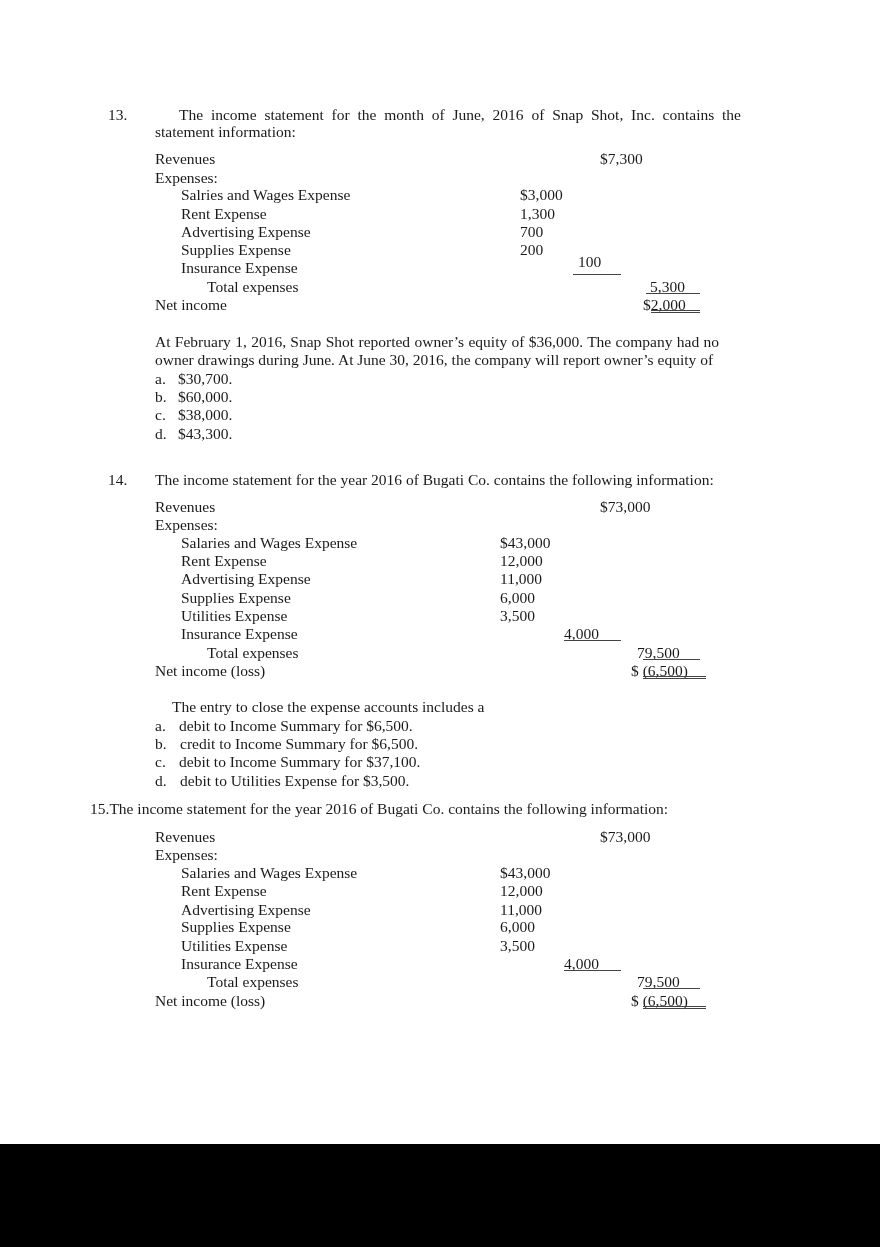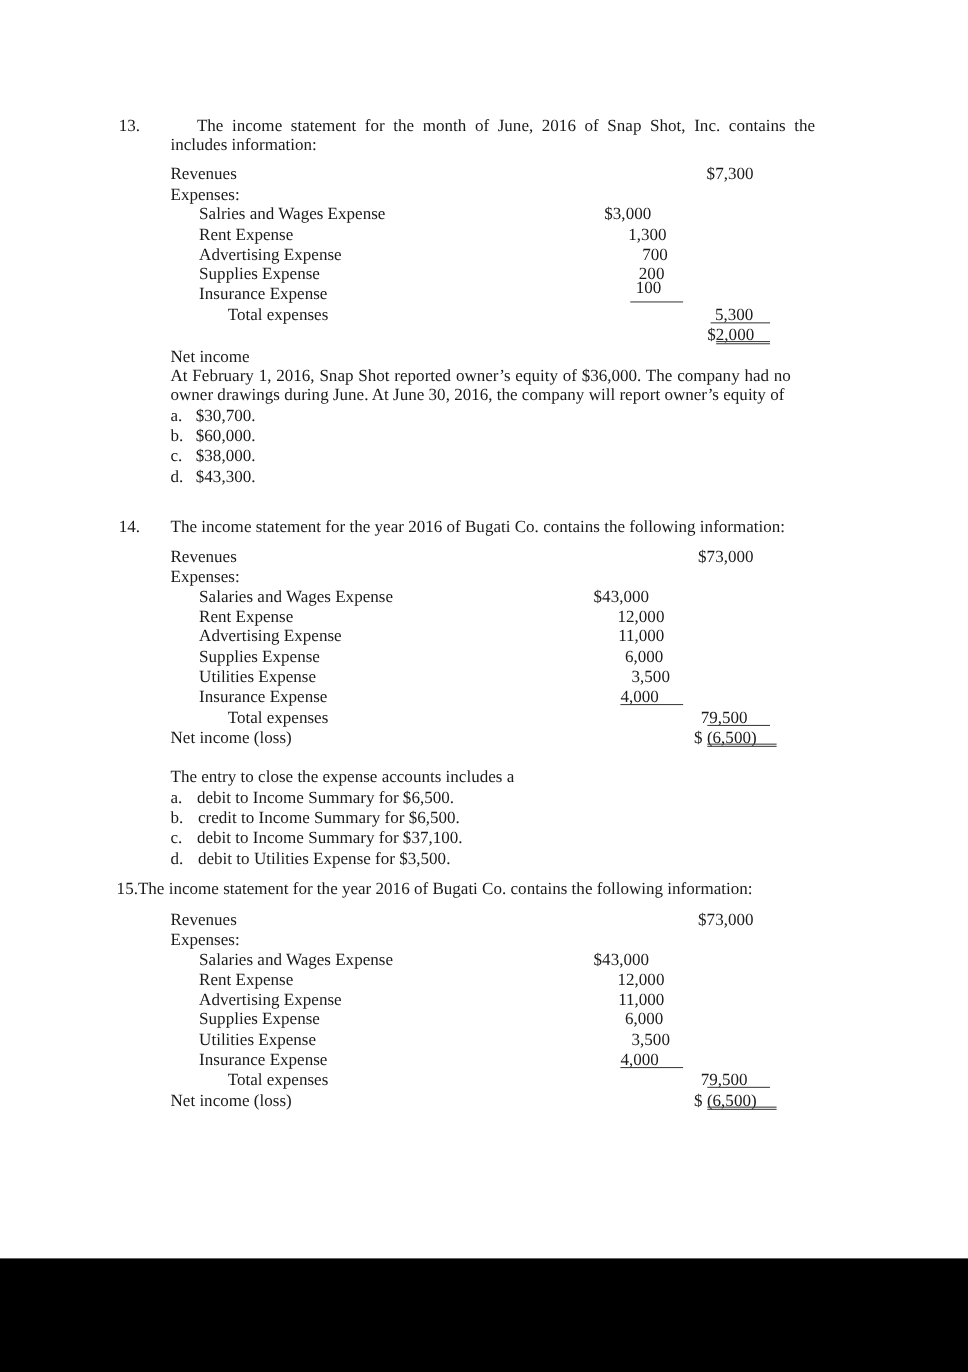--- a/index.html
+++ b/index.html
@@ -1,33 +1,33 @@
 <!DOCTYPE html>
 <html><head>
   <meta charset="utf-8">
   <style>
     html, body { margin: 0; padding: 0; }
     body {
       width: 880px; height: 1247px; background: #ffffff; position: relative; overflow: hidden;
       font-family: "Liberation Serif", "DejaVu Serif", serif; color: #1a1a1a; font-size: 15.5px;
     }
     .abs { position: absolute; white-space: nowrap; line-height: 18px; }
-    .r { text-align: right; }
+    .r { }
     .ul { position: absolute; height: 0; border-top: 1px solid #444; }
     .dul { position: absolute; height: 3px; border-top: 1px solid #444; border-bottom: 1px solid #444; box-sizing: border-box; }
     .blackbar { position: absolute; left: 0; top: 1144px; width: 880px; height: 103px; background: #000; }
     .just { white-space: normal; text-align: justify; text-align-last: justify; }
   </style>
 </head>
 <body>
 
 <div>
   <span class="abs" style="left:108px; top:106px;text-align:center;">13.</span>
   <span class="abs just" style="left:155px; top:106px; width:562px;margin-left:24px;">The income statement for the month of June, 2016 of Snap Shot, Inc. contains the</span>
-  <span class="abs" style="left:155px; top:123px;">includes information:</span>
+  <span class="abs" style="left:155px; top:123px;">statement information:</span>
 
   <div>
     <span class="abs" style="left:155px; top:150px;">Revenues</span>
     <span class="abs r" style="left:600px; top:150px; width:85px;">$7,300</span>
     <span class="abs" style="left:155px; top:169px;">Expenses:</span>
 
     <span class="abs" style="left:181px; top:186px;">Salries and Wages Expense</span>
     <span class="abs r" style="left:520px; top:186px; width:72px;">$3,000</span>
     <span class="abs" style="left:181px; top:205px;">Rent Expense</span>
     <span class="abs r" style="left:520px; top:205px; width:86px;">1,300</span>
@@ -36,21 +36,21 @@
     <span class="abs" style="left:181px; top:241px;">Supplies Expense</span>
     <span class="abs r" style="left:520px; top:241px; width:84px;">200</span>
     <span class="abs" style="left:181px; top:259px;">Insurance Expense</span>
     <span class="abs" style="left:578px; top:253px;">100</span>
     <div class="ul" style="left:573px; top:274px; width:48px;"></div>
 
     <span class="abs" style="left:207px; top:278px;">Total expenses</span>
     <span class="abs" style="left:650px; top:278px;">5,300</span>
     <div class="ul" style="left:646px; top:293px; width:54px;"></div>
 
-    <span class="abs" style="left:155px; top:296px;margin-top:20px;">Net income</span>
+    <span class="abs" style="left:155px; top:296px;">Net income</span>
     <span class="abs" style="left:643px; top:296px;">$2,000</span>
     <div class="dul" style="left:651px; top:310px; width:49px;"></div>
   </div>
 
   <span class="abs just" style="left:155px; top:333px; width:564px;">At February 1, 2016, Snap Shot reported owner’s equity of $36,000. The company had no</span>
   <span class="abs" style="left:155px; top:351px;">owner drawings during June. At June 30, 2016, the company will report owner’s equity of</span>
 
   <div>
     <span class="abs" style="left:155px; top:370px;">a.</span>
     <span class="abs" style="left:178px; top:370px;">$30,700.</span>
@@ -88,36 +88,36 @@
 
     <span class="abs" style="left:207px; top:644px;">Total expenses</span>
     <span class="abs" style="left:637px; top:644px;">79,500</span>
     <div class="ul" style="left:643px; top:659px; width:57px;"></div>
 
     <span class="abs" style="left:155px; top:662px;">Net income (loss)</span>
     <span class="abs" style="left:631px; top:662px;">$ (6,500)</span>
     <div class="dul" style="left:643px; top:676px; width:63px;"></div>
   </div>
 
-  <span class="abs" style="left:155px; top:698px;">The entry to close the expense accounts includes a</span>
+  <span class="abs" style="left:172px; top:698px;">The entry to close the expense accounts includes a</span>
 
   <div>
     <span class="abs" style="left:155px; top:717px;">a.</span>
     <span class="abs" style="left:179px; top:717px;">debit to Income Summary for $6,500.</span>
     <span class="abs" style="left:155px; top:735px;">b.</span>
     <span class="abs" style="left:180px; top:735px;">credit to Income Summary for $6,500.</span>
     <span class="abs" style="left:155px; top:753px;">c.</span>
     <span class="abs" style="left:179px; top:753px;">debit to Income Summary for $37,100.</span>
     <span class="abs" style="left:155px; top:772px;">d.</span>
     <span class="abs" style="left:180px; top:772px;">debit to Utilities Expense for $3,500.</span>
   </div>
 </div>
 
 <div>
-  <span class="abs" style="left:106px; top:800px;">15.The income statement for the year 2016 of Bugati Co. contains the following information:</span>
+  <span class="abs" style="left:90px; top:800px;">15.The income statement for the year 2016 of Bugati Co. contains the following information:</span>
 
   <div>
     <span class="abs" style="left:155px; top:828px;">Revenues</span>
     <span class="abs r" style="left:600px; top:828px; width:85px;">$73,000</span>
     <span class="abs" style="left:155px; top:846px;">Expenses:</span>
 
     <span class="abs" style="left:181px; top:864px;">Salaries and Wages Expense</span>
     <span class="abs r" style="left:500px; top:864px; width:90px;">$43,000</span>
     <span class="abs" style="left:181px; top:882px;">Rent Expense</span>
     <span class="abs r" style="left:500px; top:882px; width:104px;">12,000</span>

